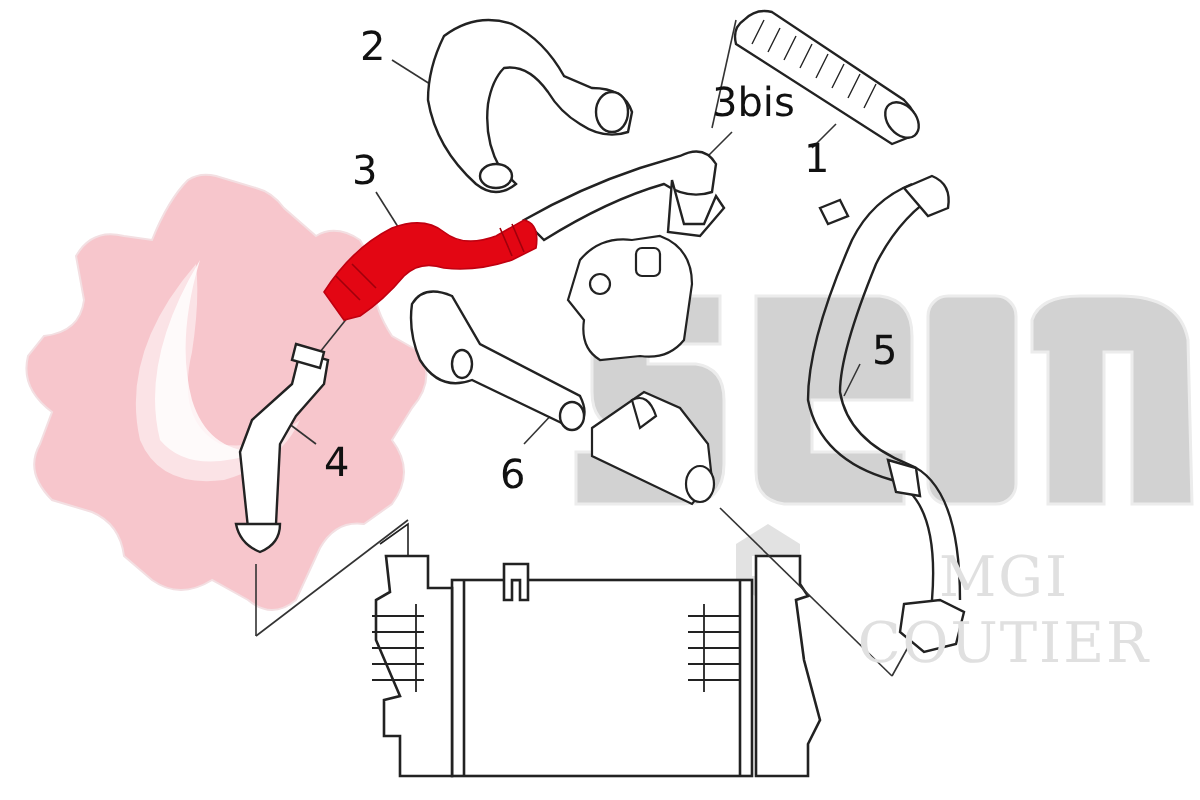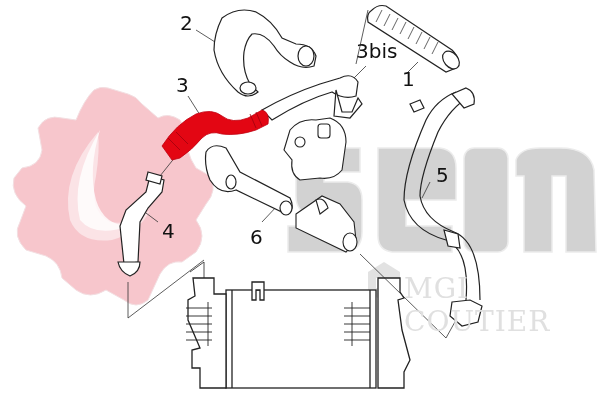--- a/index.html
+++ b/index.html
@@ -141,14 +141,14 @@
 
     <text x="180" y="30" font-size="20" fill="#111">2</text>
     <text x="176" y="92" font-size="20" fill="#111">3</text>
     <text x="356" y="58" font-size="20" fill="#111">3bis</text>
     <text x="402" y="86" font-size="20" fill="#111">1</text>
     <text x="436" y="182" font-size="20" fill="#111">5</text>
     <text x="162" y="238" font-size="20" fill="#111">4</text>
     <text x="250" y="244" font-size="20" fill="#111">6</text>
   </svg>
 
-  <div class="brand-sub" style="left:404px; top:272px;">MGI COUTIER</div>
+  <div class="brand-sub" style="left:404px; top:272px;text-align:center;">MGI COUTIER</div>
 </div>
 
 </body></html>

